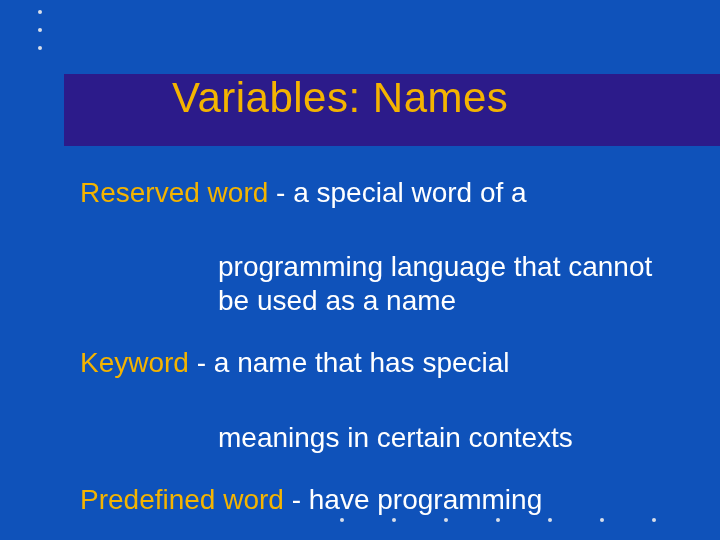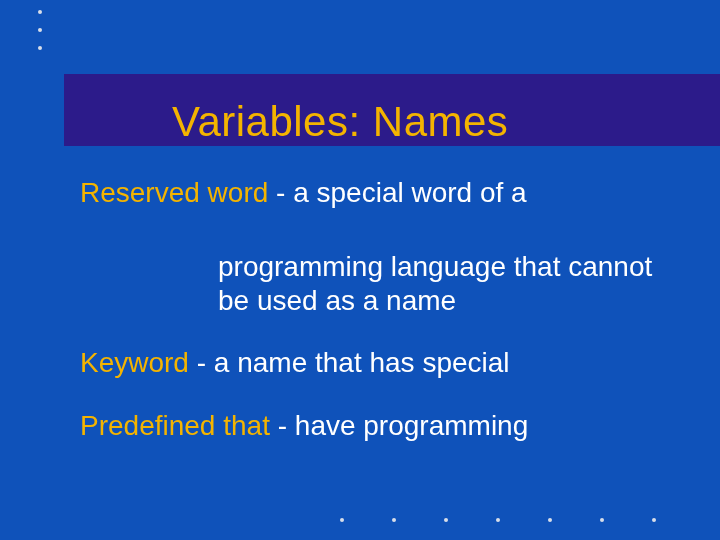--- a/index.html
+++ b/index.html
@@ -46,21 +46,21 @@
     background: #D8DEE9;
   }
   .title-bar {
     position: absolute;
     left: 64px;
     right: 0;
     top: 74px;
     height: 72px;
     background: #2C1B8A;
     display: flex;
-    align-items: flex-end;
+    align-items: flex-start;
     padding-left: 108px;
   }
   .title-bar h1 {
     margin: 0;
     font-size: 42px;
     font-weight: 400;
     color: #F4B400;
     letter-spacing: 0.5px;
   }
   .body {
@@ -101,24 +101,25 @@
 
   <div class="body">
 
     <div class="entry">
       <span class="term">Reserved word</span><span> - a special word of a</span>
       <span class="cont">programming language that cannot be used as a name</span>
     </div>
 
     <div class="entry">
       <span class="term">Keyword</span><span> - a name that has special</span>
+      <span class="cont">meanings in certain contexts</span>
     </div>
 
     <div class="entry">
-      <span class="term">Predefined that</span><span> - have programming</span>
+      <span class="term">Predefined word</span><span> - have programming</span>
     </div>
 
   </div>
 
   <div class="dots-bottom">
     <div class="dot"></div>
     <div class="dot"></div>
     <div class="dot"></div>
     <div class="dot"></div>
     <div class="dot"></div>

